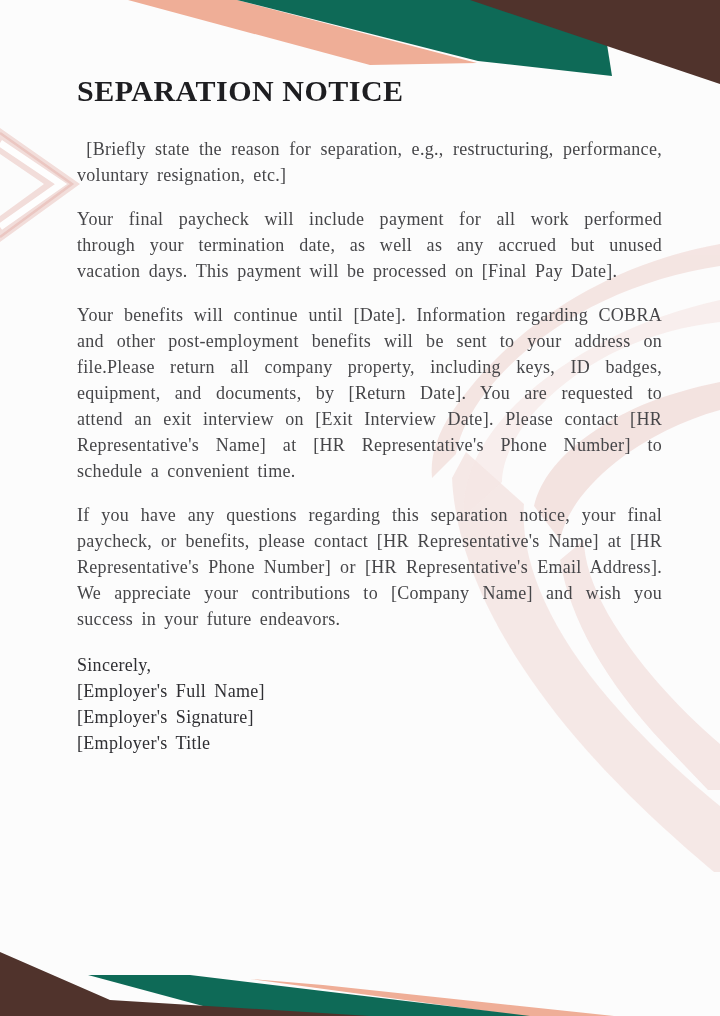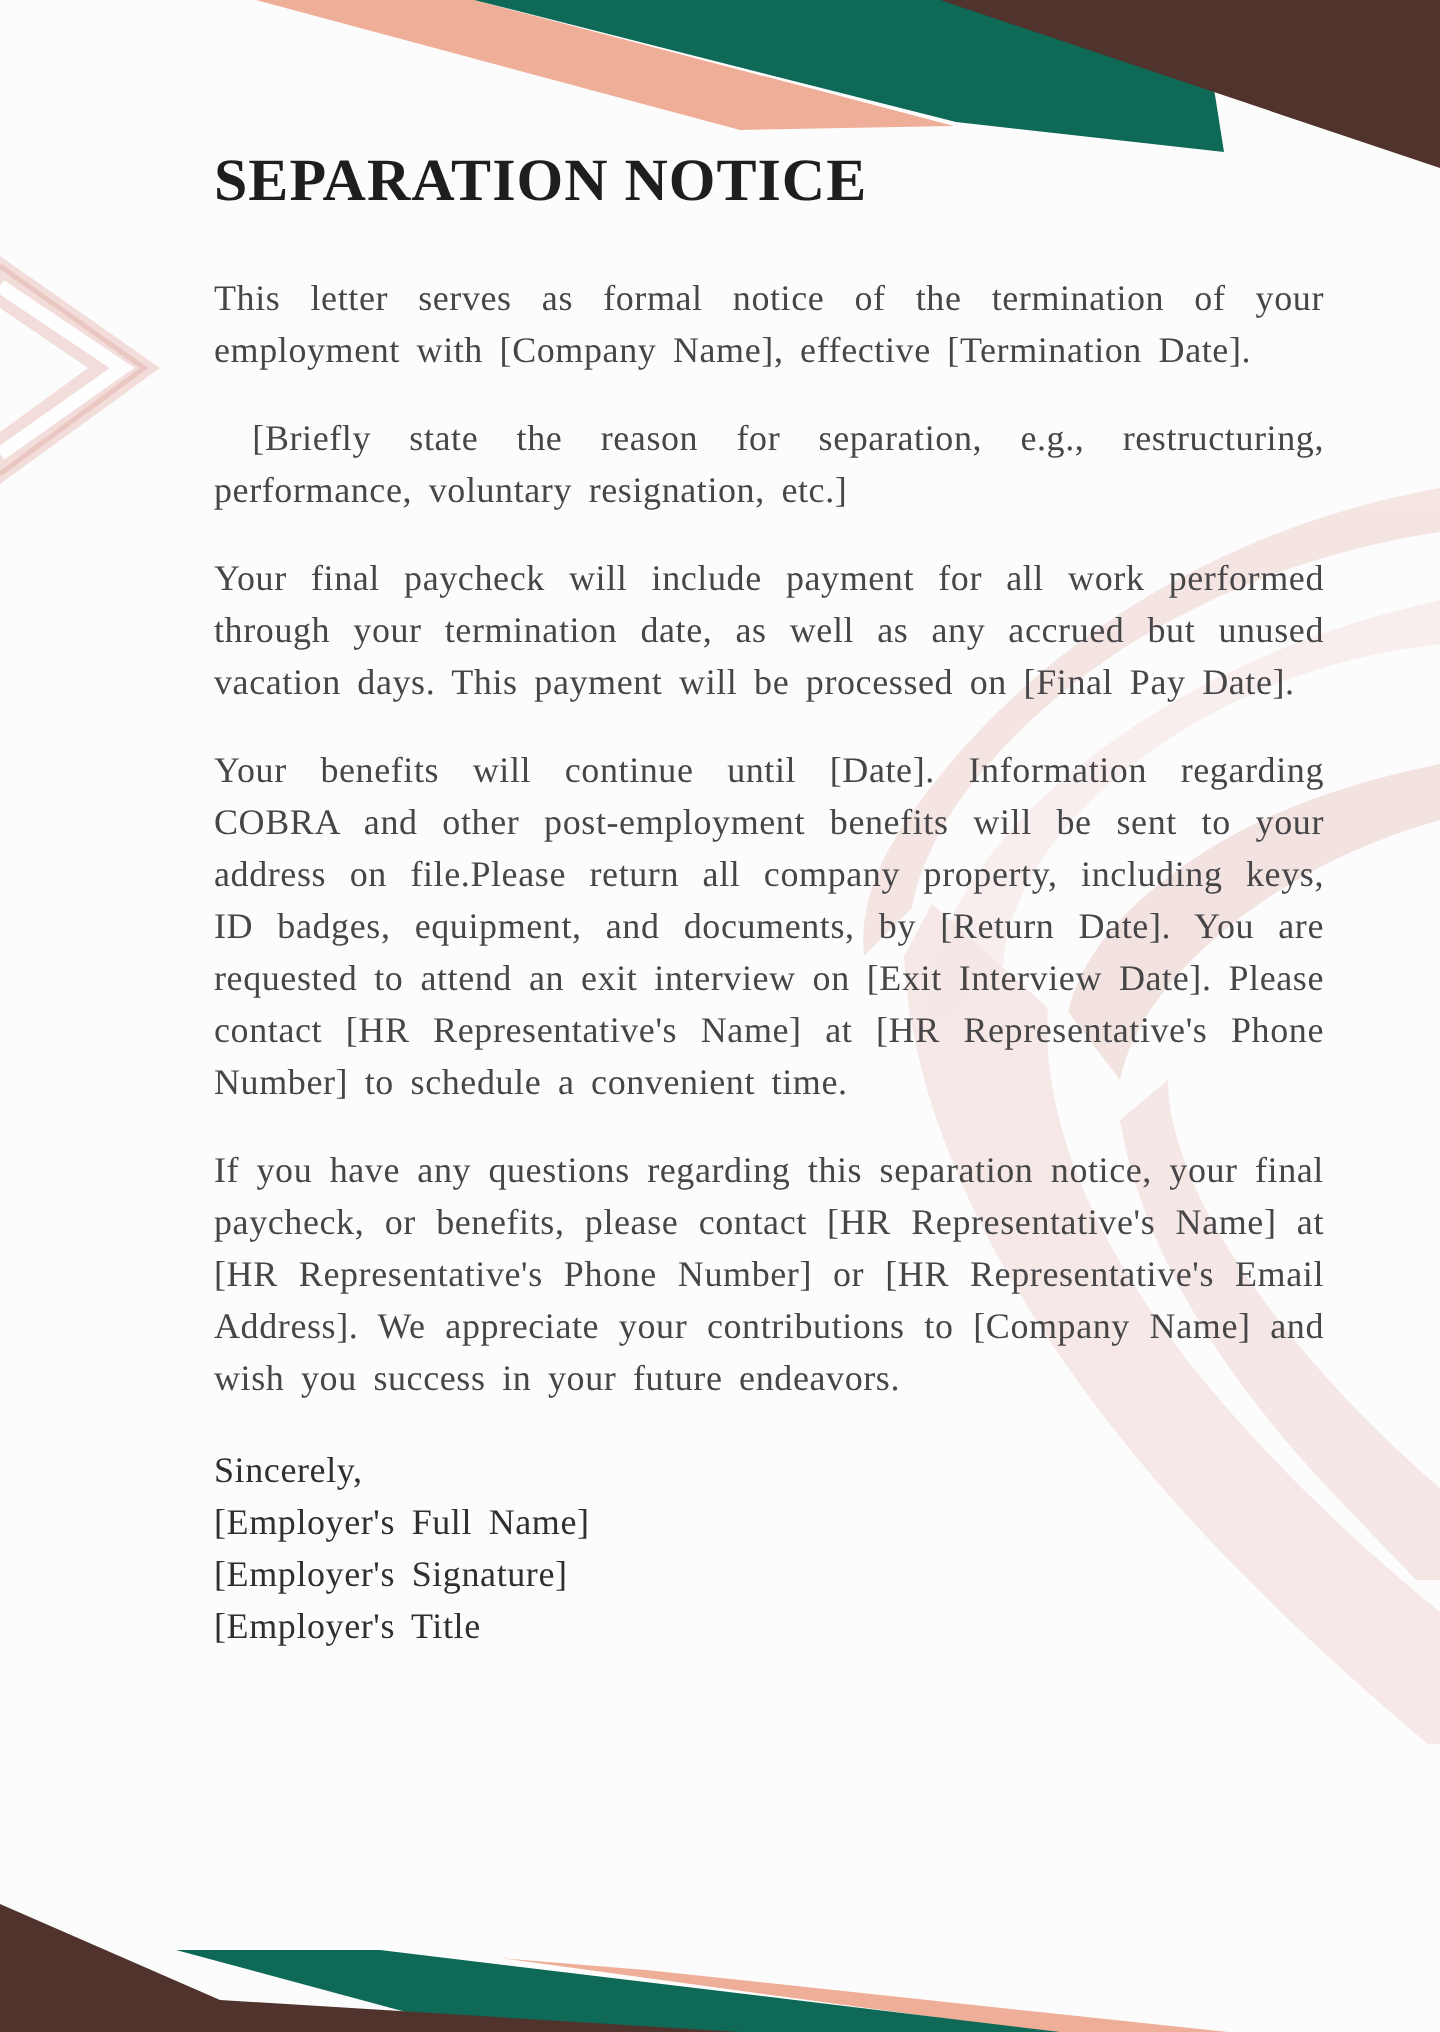--- a/index.html
+++ b/index.html
@@ -23,21 +23,21 @@
   .deco-top{top:0;}
   .deco-bottom{bottom:0;}
   .deco-wm{top:0;}
   .salmon{fill:var(--salmon);}
   .teal{fill:var(--teal);}
   .brown{fill:var(--brown);}
   .wm-fill{fill:var(--wm);}
   .wm-accent{fill:var(--wm-accent);}
   .letter{
     position:absolute;top:0;left:0;width:720px;height:1016px;
-    box-sizing:border-box;padding:74px 58px 0 107px;
+    box-sizing:border-box;padding:74px 58px 0 77px;
     color:var(--text);
   }
   h1{
     margin:0 0 28px 0;font-size:30px;line-height:34px;font-weight:bold;
     color:var(--heading);letter-spacing:.5px;
     font-family:"Liberation Serif","DejaVu Serif",serif;
   }
   .line,.para{
     font-size:18px;line-height:26px;margin:0;
     letter-spacing:.3px;word-spacing:3.5px;
@@ -88,21 +88,20 @@
     <polygon class="salmon" points="250,53 323,59 614,90 522,90"></polygon>
     <polygon class="teal" points="88,49 190,49 530,90 240,90"></polygon>
     <polygon class="brown" points="0,26 110,74 370,90 0,90"></polygon>
   </svg>
 
   <main class="letter">
     <h1>SEPARATION NOTICE</h1>
 
 
 
-    <p class="para">This letter serves as formal notice of the termination of your employment with [Company Name], effective [Termination Date].</p>
     <p class="para">&nbsp;[Briefly state the reason for separation, e.g., restructuring, performance, voluntary resignation, etc.]</p>
     <p class="para">Your final paycheck will include payment for all work performed through your termination date, as well as any accrued but unused vacation days. This payment will be processed on [Final Pay Date].</p>
     <p class="para">Your benefits will continue until [Date]. Information regarding COBRA and other post-employment benefits will be sent to your address on file.Please return all company property, including keys, ID badges, equipment, and documents, by [Return Date]. You are requested to attend an exit interview on [Exit Interview Date]. Please contact [HR Representative's Name] at [HR Representative's Phone Number] to schedule a convenient time.</p>
     <p class="para">If you have any questions regarding this separation notice, your final paycheck, or benefits, please contact [HR Representative's Name] at [HR Representative's Phone Number] or [HR Representative's Email Address]. We appreciate your contributions to [Company Name] and wish you success in your future endeavors.</p>
 
     <div class="sig-block">
       <p class="line">Sincerely,</p>
       <p class="line">[Employer's Full Name]</p>
       <p class="line">[Employer's Signature]</p>
       <p class="line">[Employer's Title</p>

